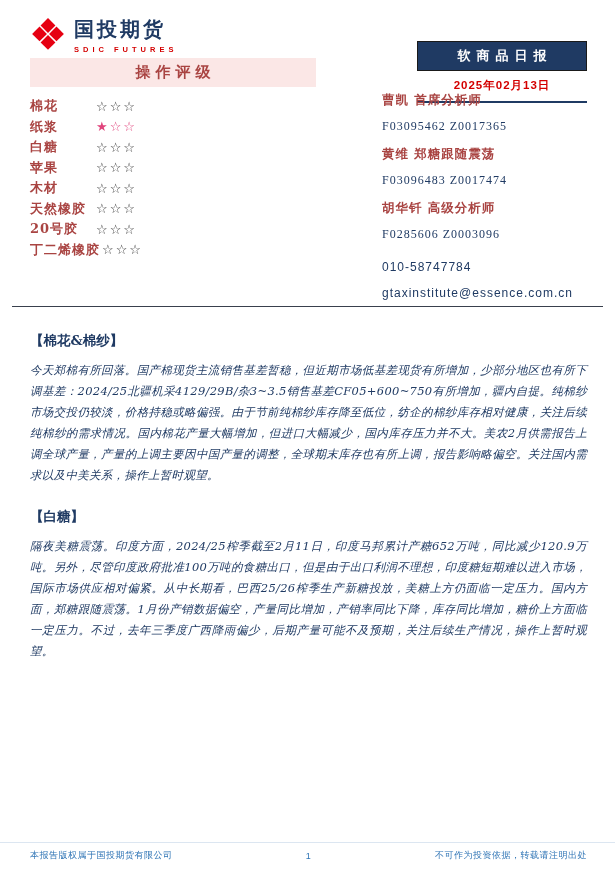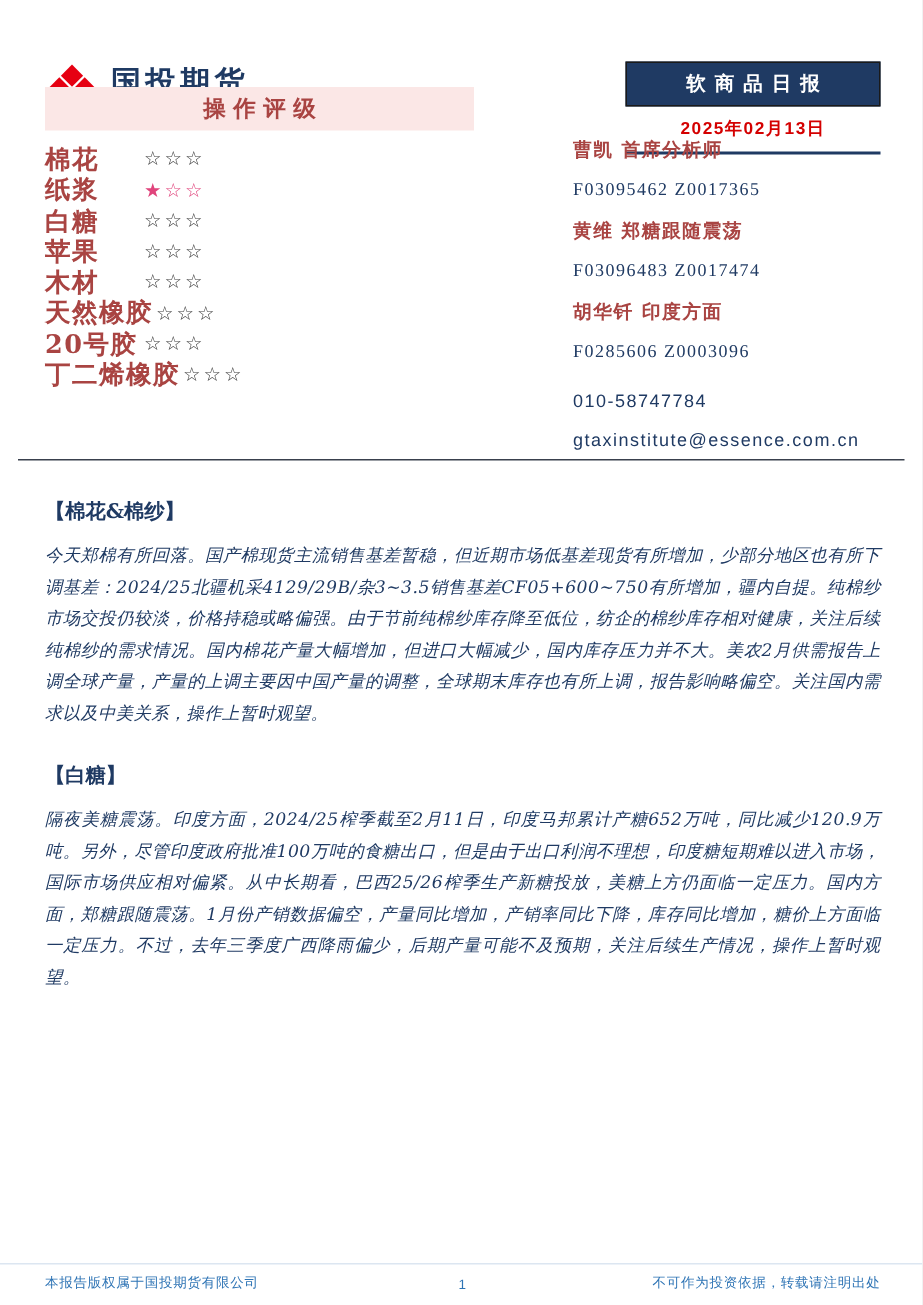--- a/index.html
+++ b/index.html
@@ -3,21 +3,21 @@
 <meta charset="utf-8">
 <style>
   html,body { margin:0; padding:0; background:#e8e8e8; }
   .page {
     position:relative; width:615px; height:870px; margin:0 auto;
     background:#ffffff; overflow:hidden;
     font-family:"Liberation Sans","DejaVu Sans",sans-serif;
   }
 
   
-  .top { position:absolute; top:16px; left:30px; right:28px; display:flex; justify-content:space-between; align-items:center; }
+  .top { position:absolute; top:16px; left:30px; right:28px; display:flex; justify-content:space-between; align-items:flex-start; }
   .logo { display:flex; align-items:center; gap:8px; }
   .logo-mark svg { display:block; }
   .logo-text { display:flex; flex-direction:column; }
   .logo-title { font-size:20px; font-weight:bold; color:var(--navy,#1f3a63); letter-spacing:3px; font-family:"DejaVu Serif",serif; }
   .logo-sub { font-size:7.5px; color:var(--red,#d40000); letter-spacing:4px; margin-top:2px; font-weight:bold; }
 
   .title-block { width:170px; }
   .title-box {
     background:var(--navy,#1f3a63); border:1px solid #1a1a1a; color:#ffffff;
     text-align:center; font-weight:bold; font-size:13px; padding:5px 0;
@@ -34,21 +34,21 @@
   .ratings { width:286px; }
   .ratings-title {
     background:var(--pink_bg,#fbe7e6); color:var(--maroon,#a94442);
     font-weight:bold; font-size:15px; text-align:center; padding:5px 0;
     letter-spacing:5px; text-indent:5px; font-family:"DejaVu Serif",serif;
   }
   .ratings-list { margin-top:9px; }
   .rating-row { display:flex; align-items:center; height:20.5px; }
   .r-name {
     display:inline-block; min-width:64px; color:var(--maroon,#a94442);
-    font-weight:bold; font-size:17px; font-family:"DejaVu Serif",serif; letter-spacing:1px;
+    font-weight:bold; font-size:13px; font-family:"DejaVu Serif",serif; letter-spacing:1px;
   }
   .r-stars { font-size:13px; color:#3b3b3b; letter-spacing:2px; margin-left:2px; }
   .r-stars.hl { color:var(--star_pink,#e0447c); }
 
   .analysts { width:205px; padding-top:28px; }
   .a-name { height:27px; line-height:27px; color:var(--maroon,#a94442); font-weight:bold; font-size:12.5px; font-family:"DejaVu Serif",serif; letter-spacing:1px; }
   .a-codes { height:27px; line-height:27px; color:var(--navy,#1f3a63); font-size:12px; letter-spacing:1px;font-family:Liberation Serif, serif; }
   .contact { margin-top:6px; }
   .contact-line { height:26px; line-height:26px; color:var(--navy,#1f3a63); font-size:12px; letter-spacing:1px; }
 
@@ -148,21 +148,21 @@
       <div class="analyst-list">
           <div class="analyst-entry">
             <div class="a-name">曹凯 首席分析师</div>
             <div class="a-codes">F03095462 Z0017365</div>
           </div>
           <div class="analyst-entry">
             <div class="a-name">黄维 郑糖跟随震荡</div>
             <div class="a-codes">F03096483 Z0017474</div>
           </div>
           <div class="analyst-entry">
-            <div class="a-name">胡华钎 印度方面</div>
+            <div class="a-name">胡华钎 高级分析师</div>
             <div class="a-codes">F0285606 Z0003096</div>
           </div>
         </div>
       <div class="contact">
         <div class="contact-line">010-58747784</div>
         <div class="contact-line">gtaxinstitute@essence.com.cn</div>
       </div>
     </div>
   </section>
 

